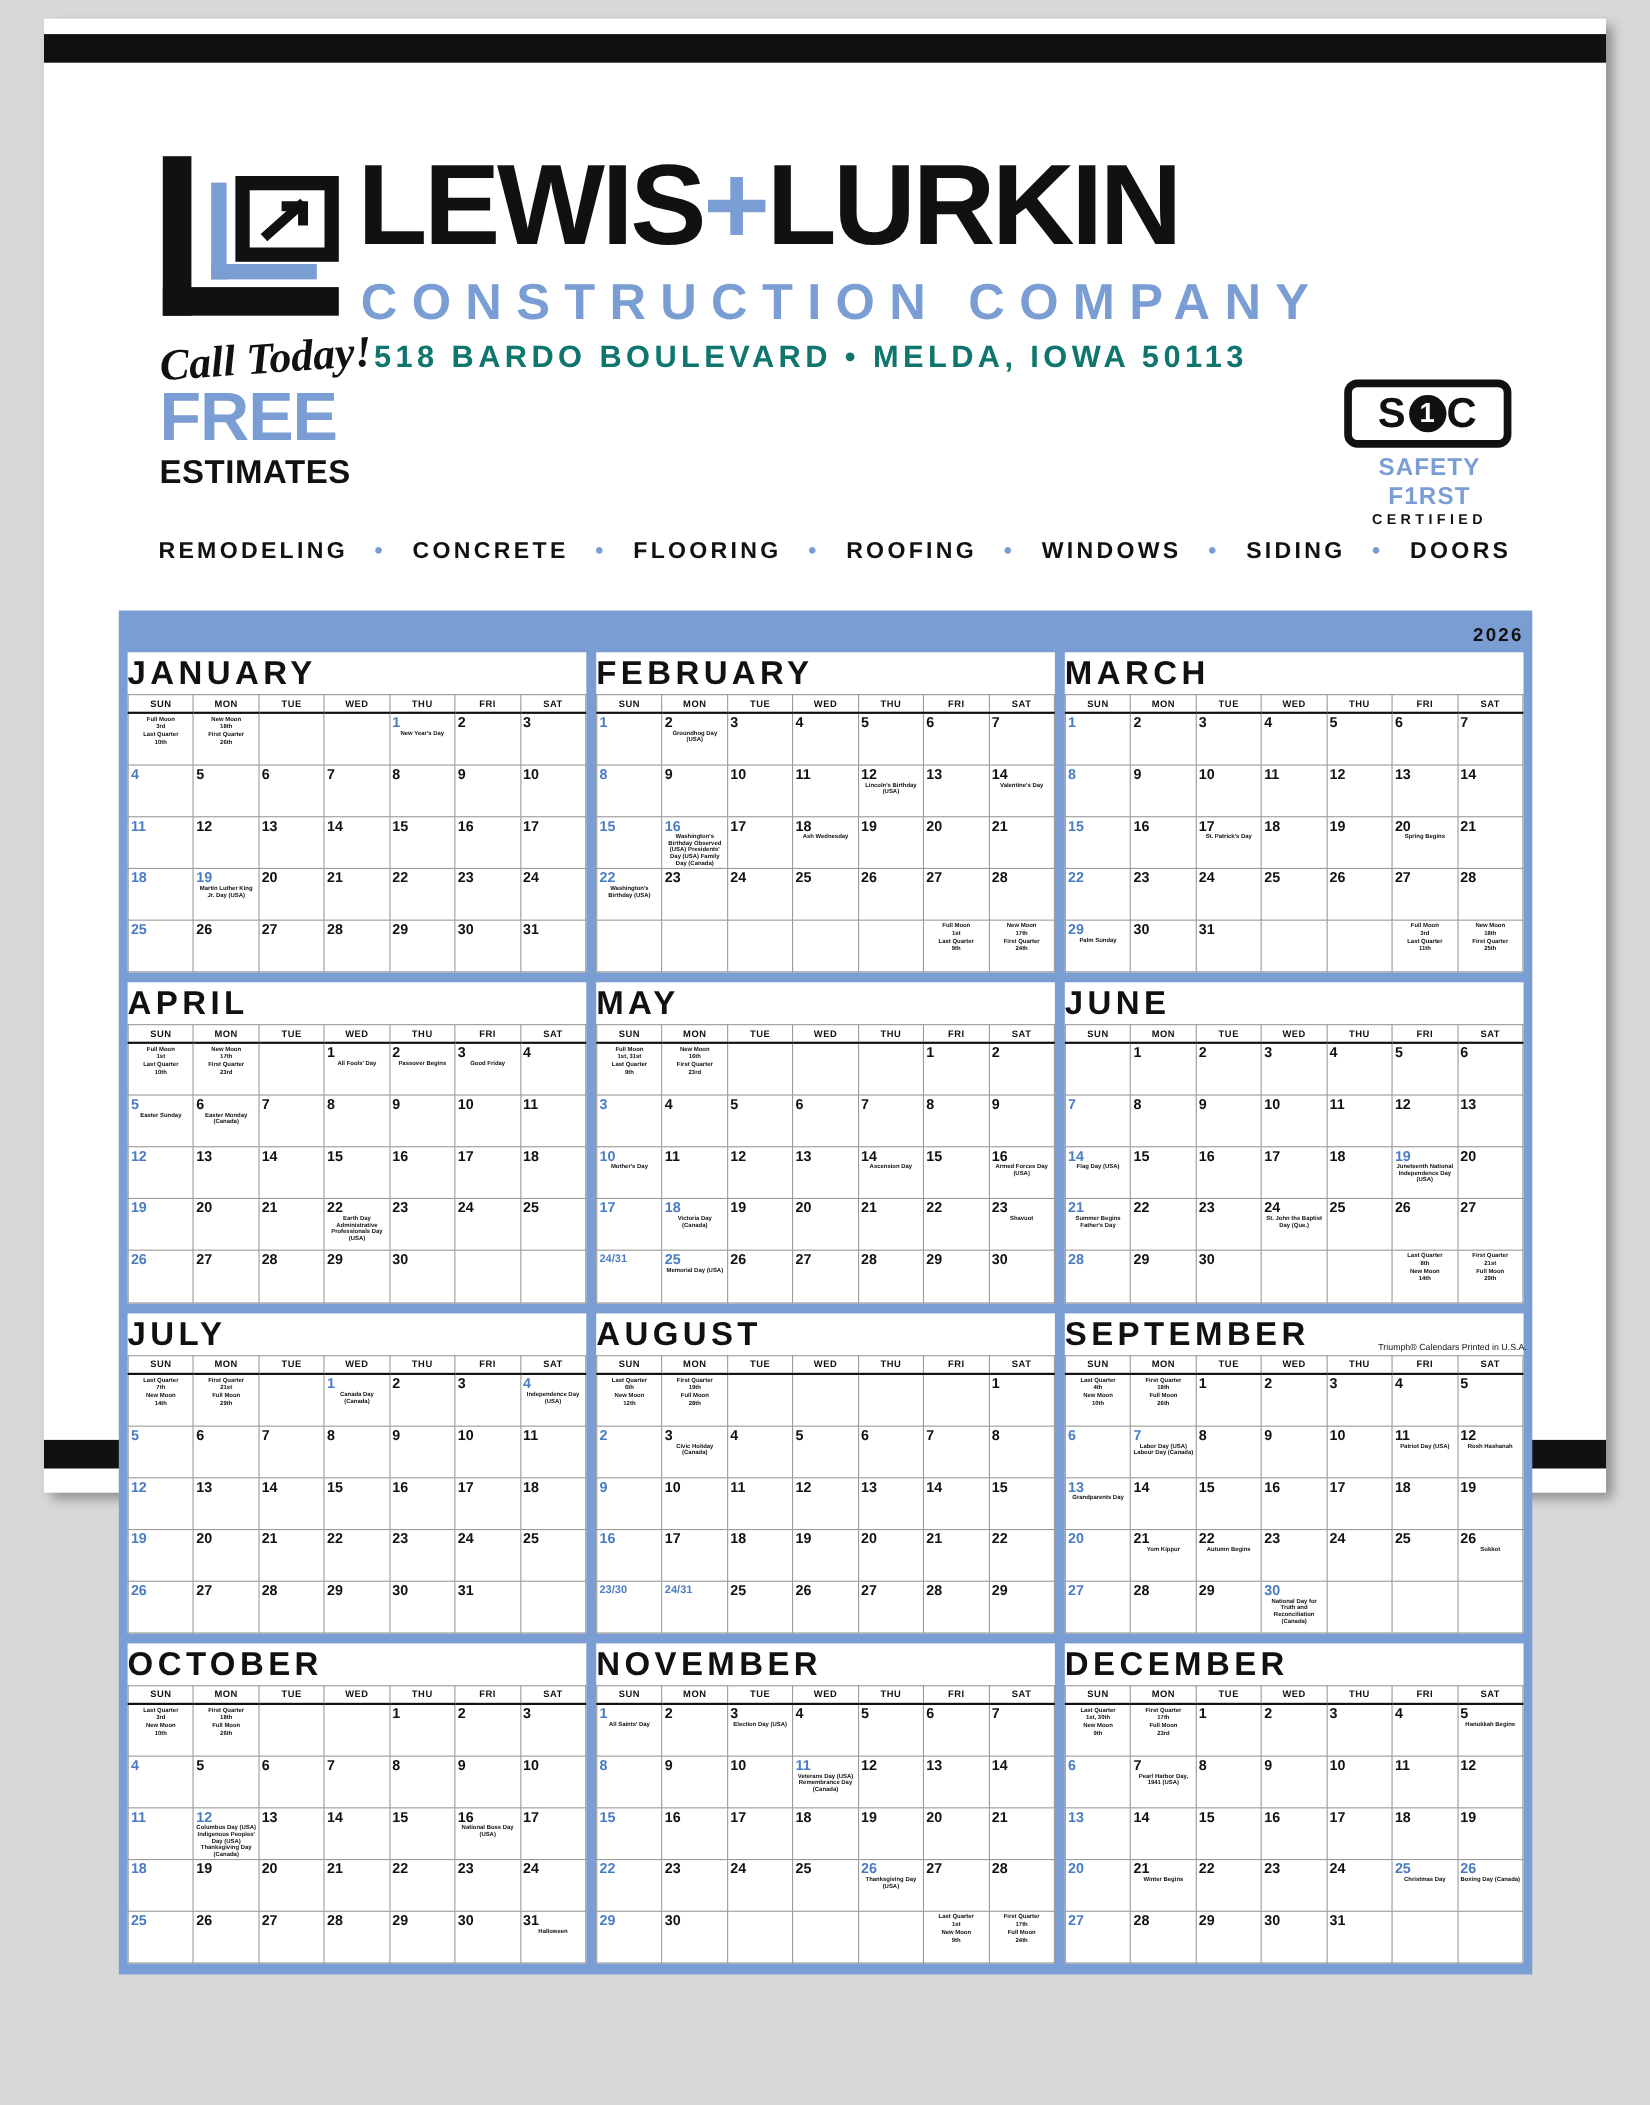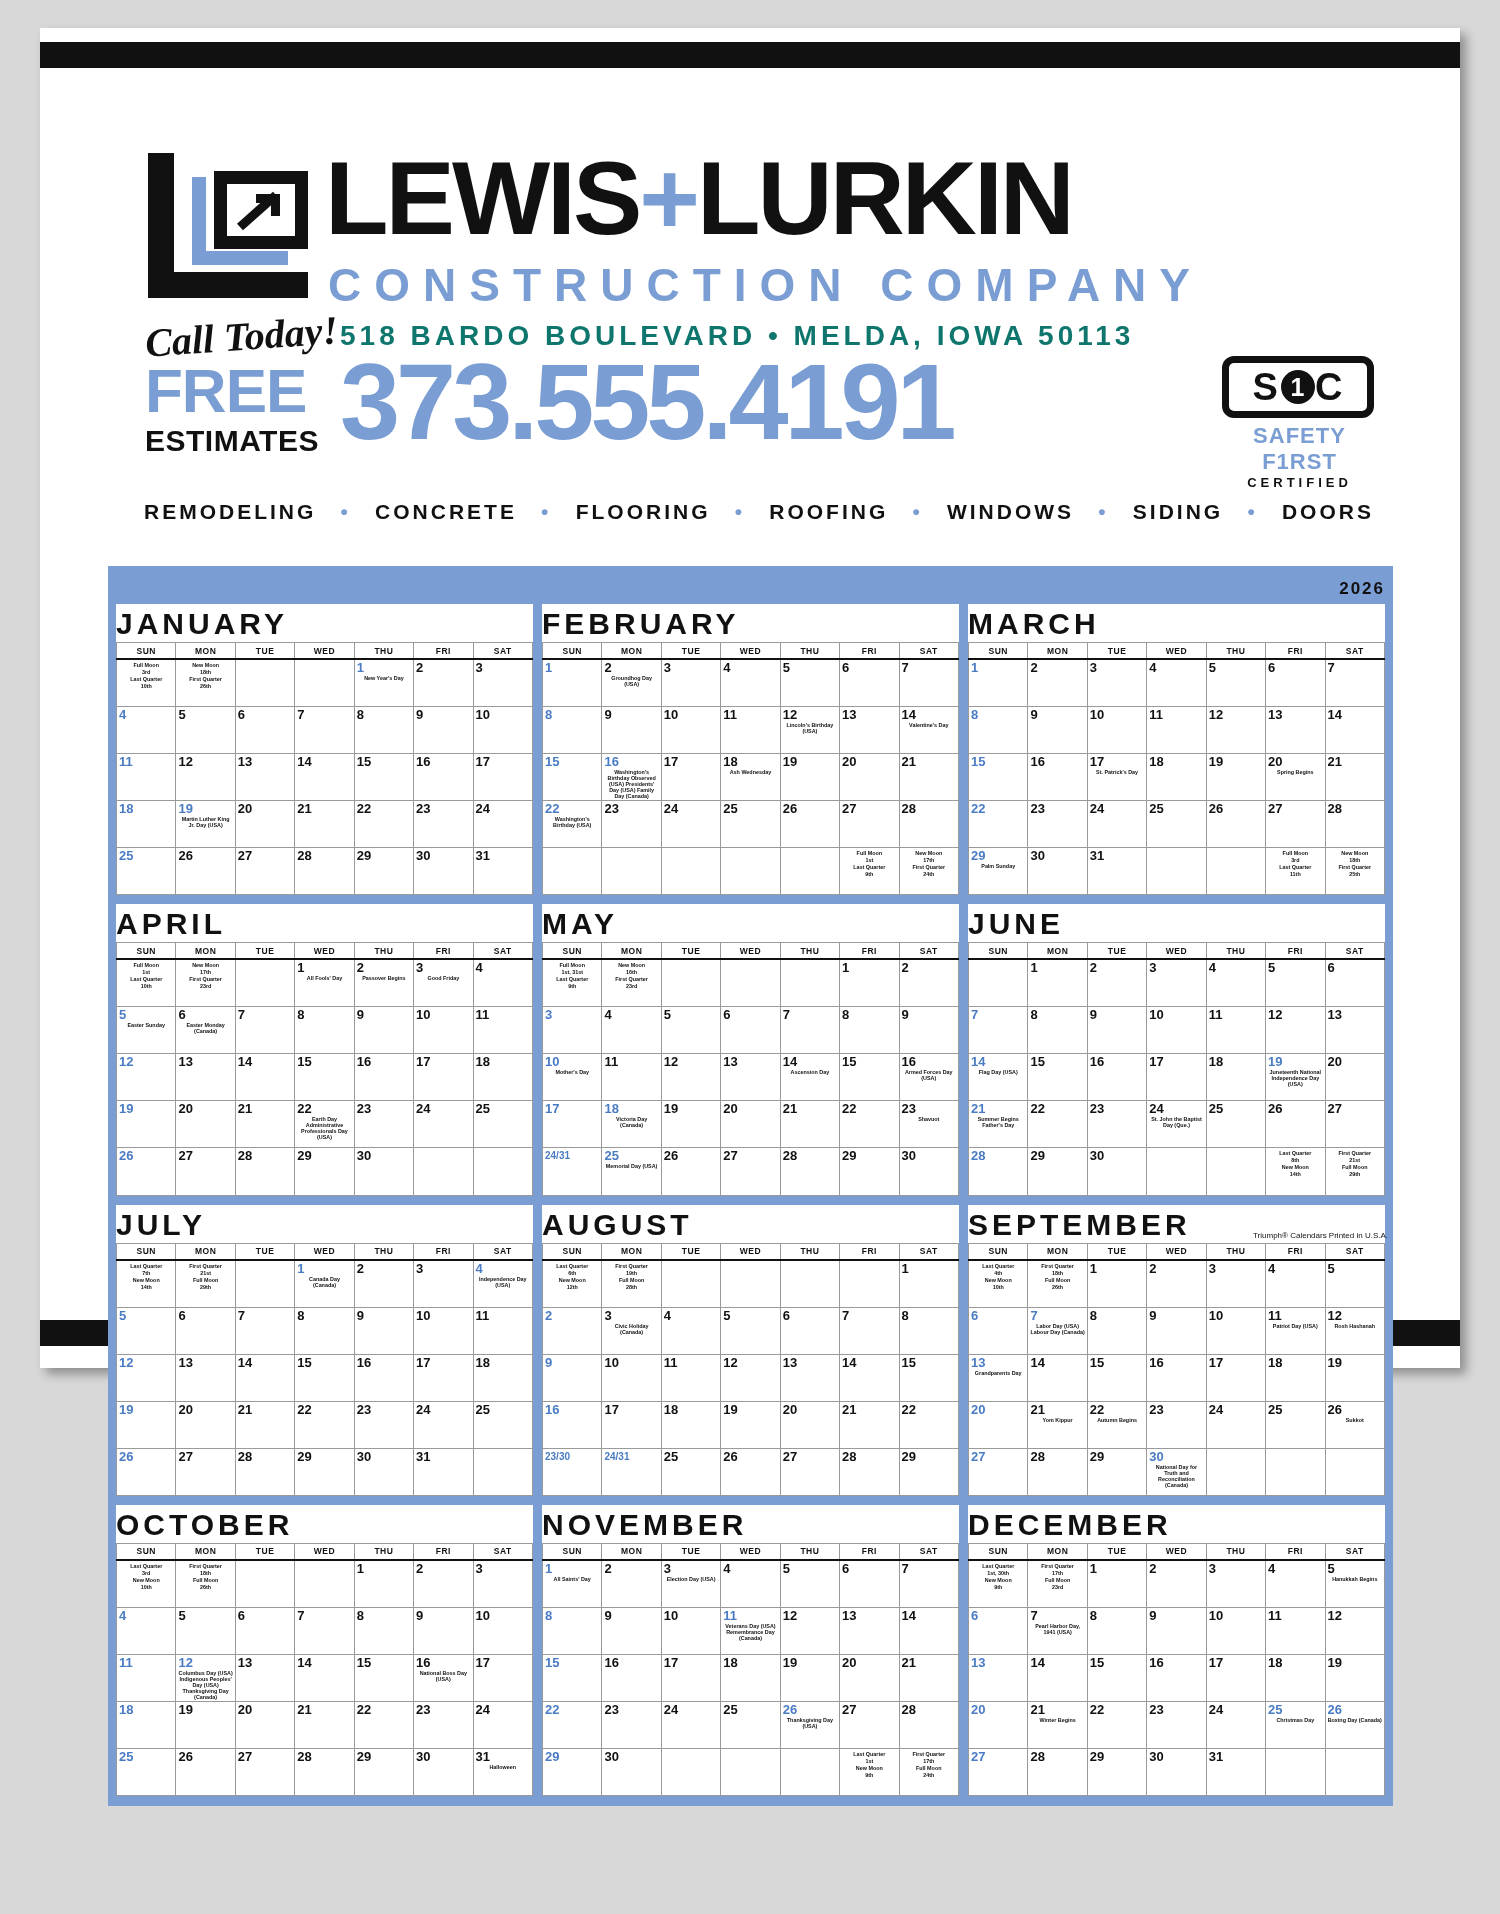--- a/index.html
+++ b/index.html
@@ -1,17 +1,17 @@
 <!DOCTYPE html>
 <html><head>
 <meta charset="utf-8">
 <style>
   html,body{margin:0;padding:0;background:#d8d8d8;}
   body{width:1500px;height:1914px;font-family:"Liberation Sans",sans-serif;}
-  .poster{position:absolute;left:40px;top:28px;width:1420px;height:1340px;background:#ffffff;box-shadow:6px 6px 10px rgba(0,0,0,.35);}
+  .poster{position:absolute;left:40px;top:17px;width:1420px;height:1340px;background:#ffffff;box-shadow:6px 6px 10px rgba(0,0,0,.35);}
   .topbar{position:absolute;left:0;top:14px;width:1420px;height:26px;background:#111;}
   .botbar{position:absolute;left:0;bottom:22px;width:1420px;height:26px;background:#111;}
 
   
   .header{position:absolute;left:0;top:70px;width:1420px;height:430px;}
   .logo-mark{position:absolute;left:108px;top:55px;width:160px;height:145px;}
   .logo-mark .lbar{position:absolute;left:0;top:0;width:26px;height:145px;background:#111;}
   .logo-mark .bbar{position:absolute;left:0;bottom:0;width:160px;height:26px;background:#111;}
   .logo-mark .inner-l{position:absolute;left:44px;top:24px;width:14px;height:88px;background:#7a9ed4;}
   .logo-mark .inner-b{position:absolute;left:44px;top:98px;width:96px;height:14px;background:#7a9ed4;}
@@ -71,21 +71,20 @@
     <div class="brand">
       <span>LEWIS</span><span class="plus">+</span><span>LURKIN</span>
     </div>
     <div class="brand2">CONSTRUCTION COMPANY</div>
 
     <div class="calltoday">Call Today!</div>
     <div class="free">FREE</div>
     <div class="estimates">ESTIMATES</div>
 
     <div class="addr">518 BARDO BOULEVARD  •  MELDA, IOWA 50113</div>
-    <div class="phone">373.555.4191</div>
 
     <div class="safety">
       <div class="badge">
         <span class="s1">S</span>
           <span class="circ">1</span>
           <span class="s1">C</span>
       </div>
       <div class="l1">SAFETY F1RST</div>
       <div class="l2">CERTIFIED</div>
     </div>

